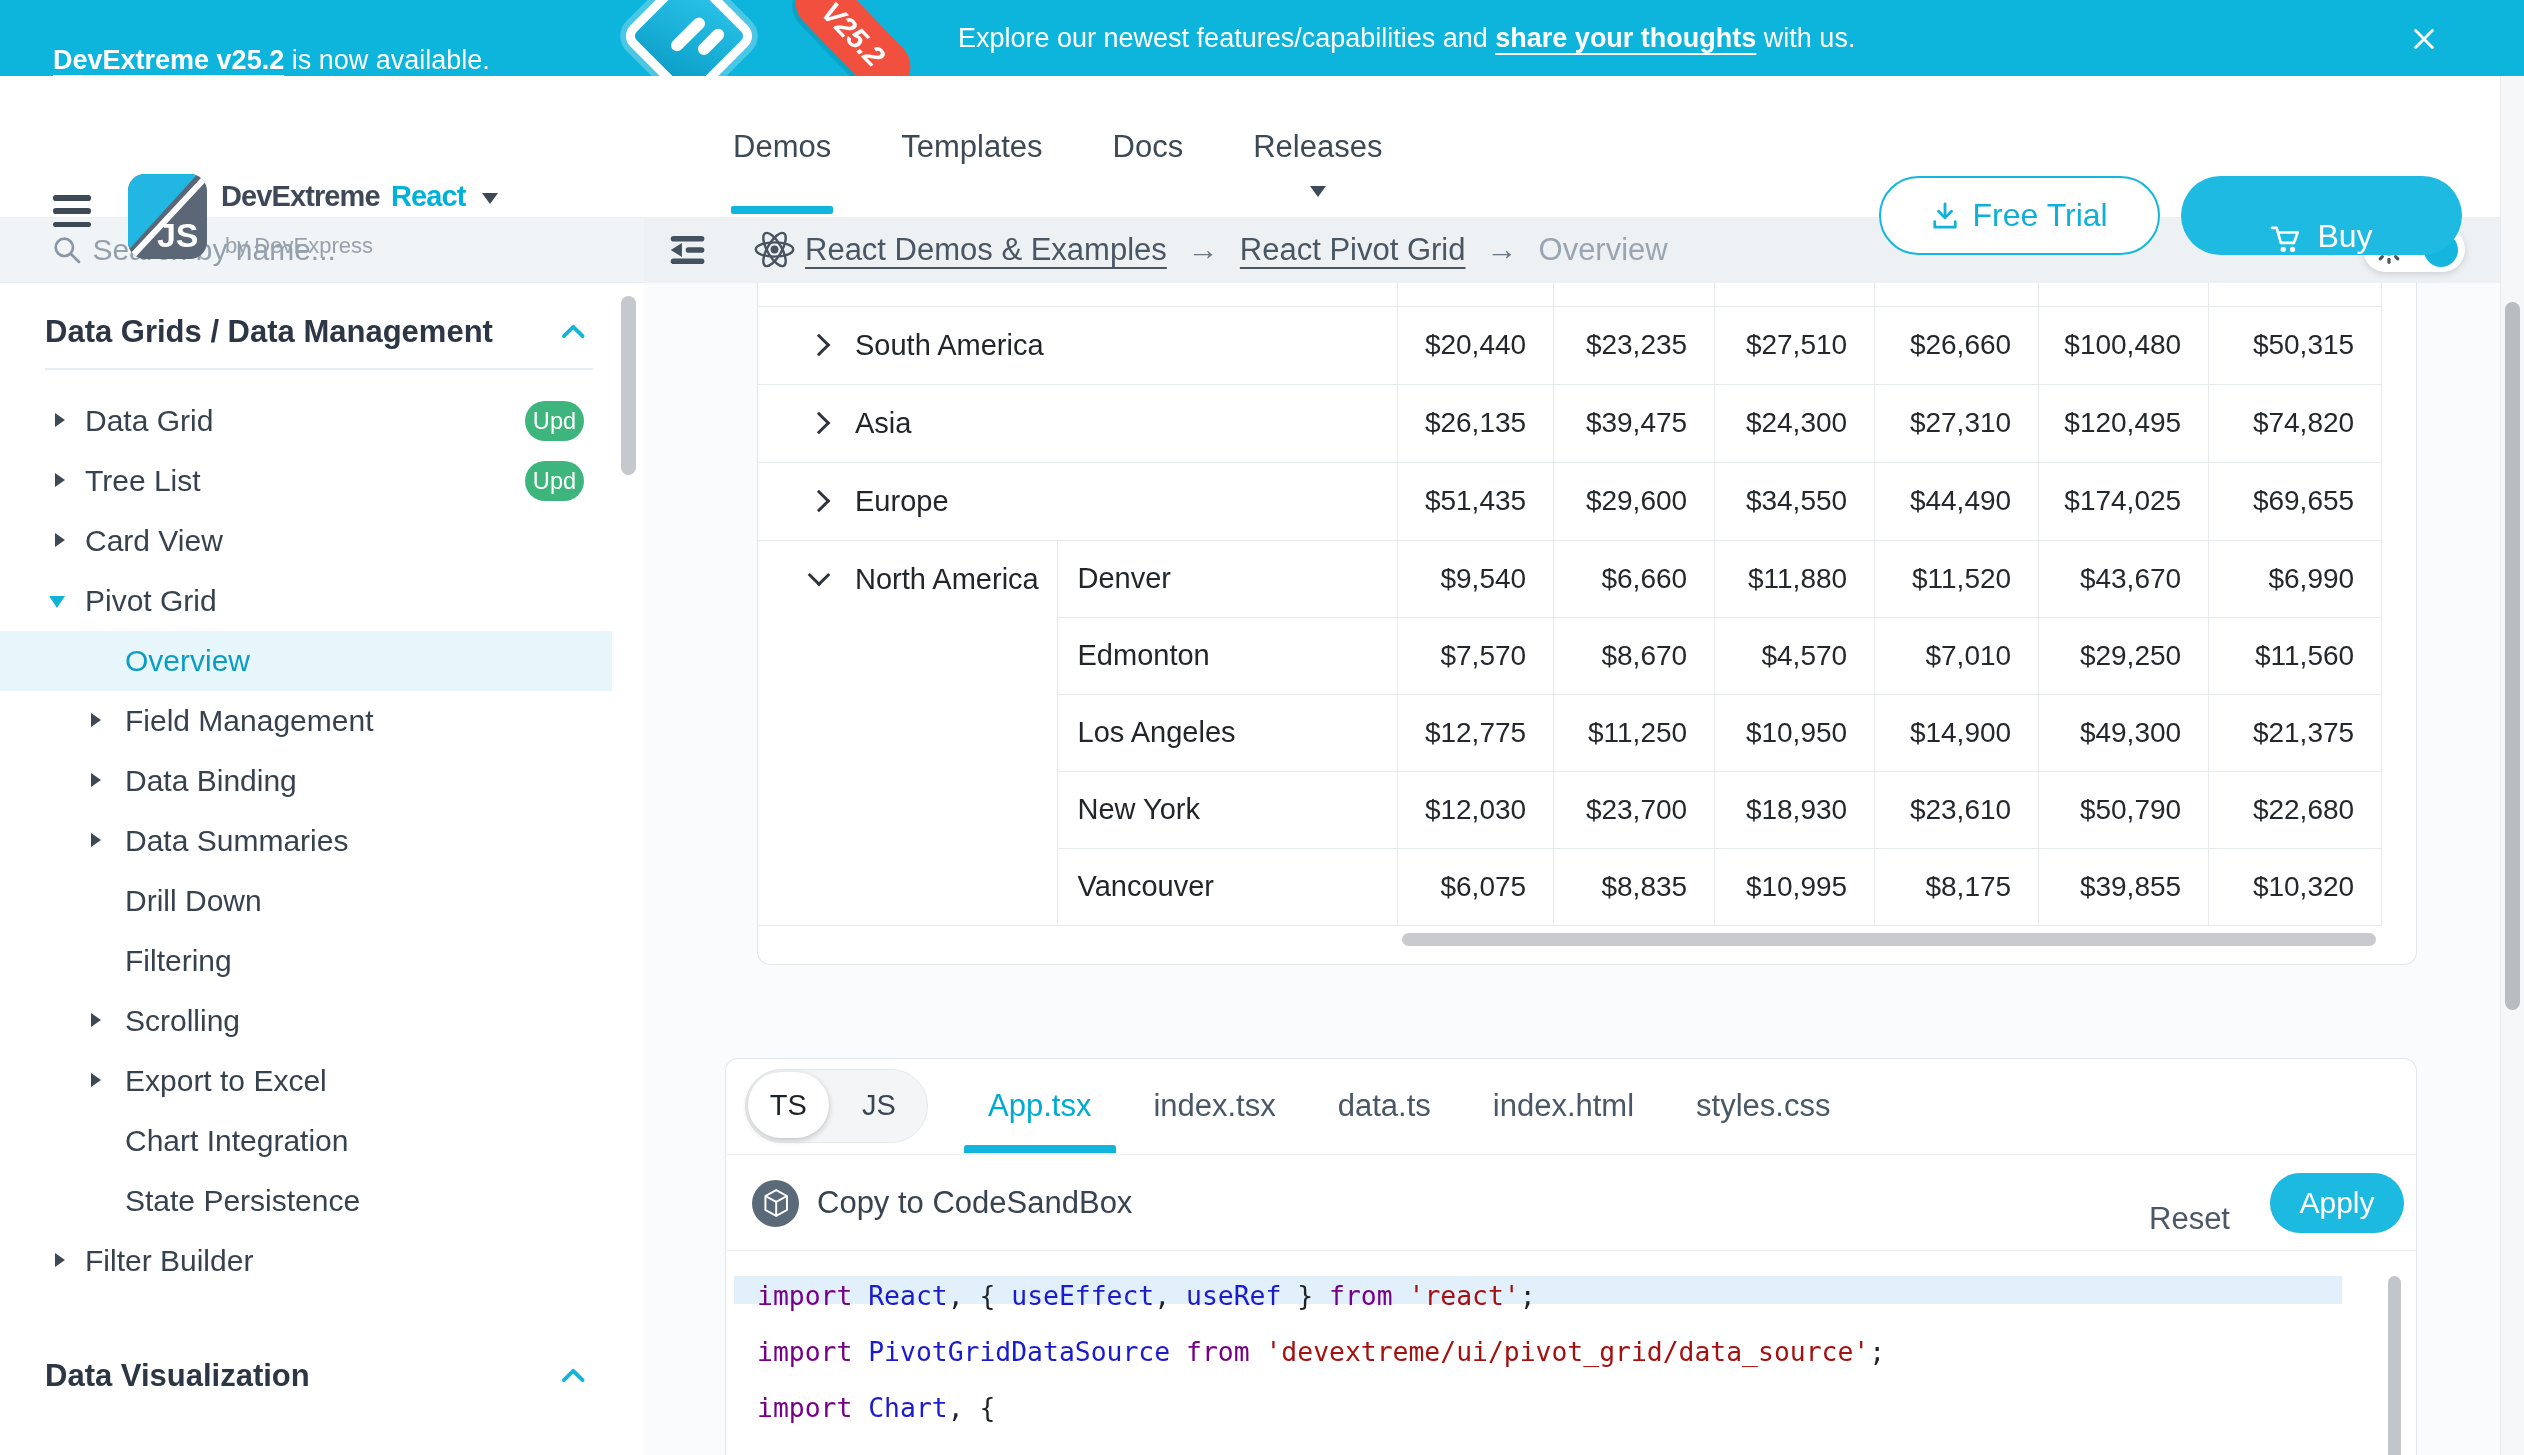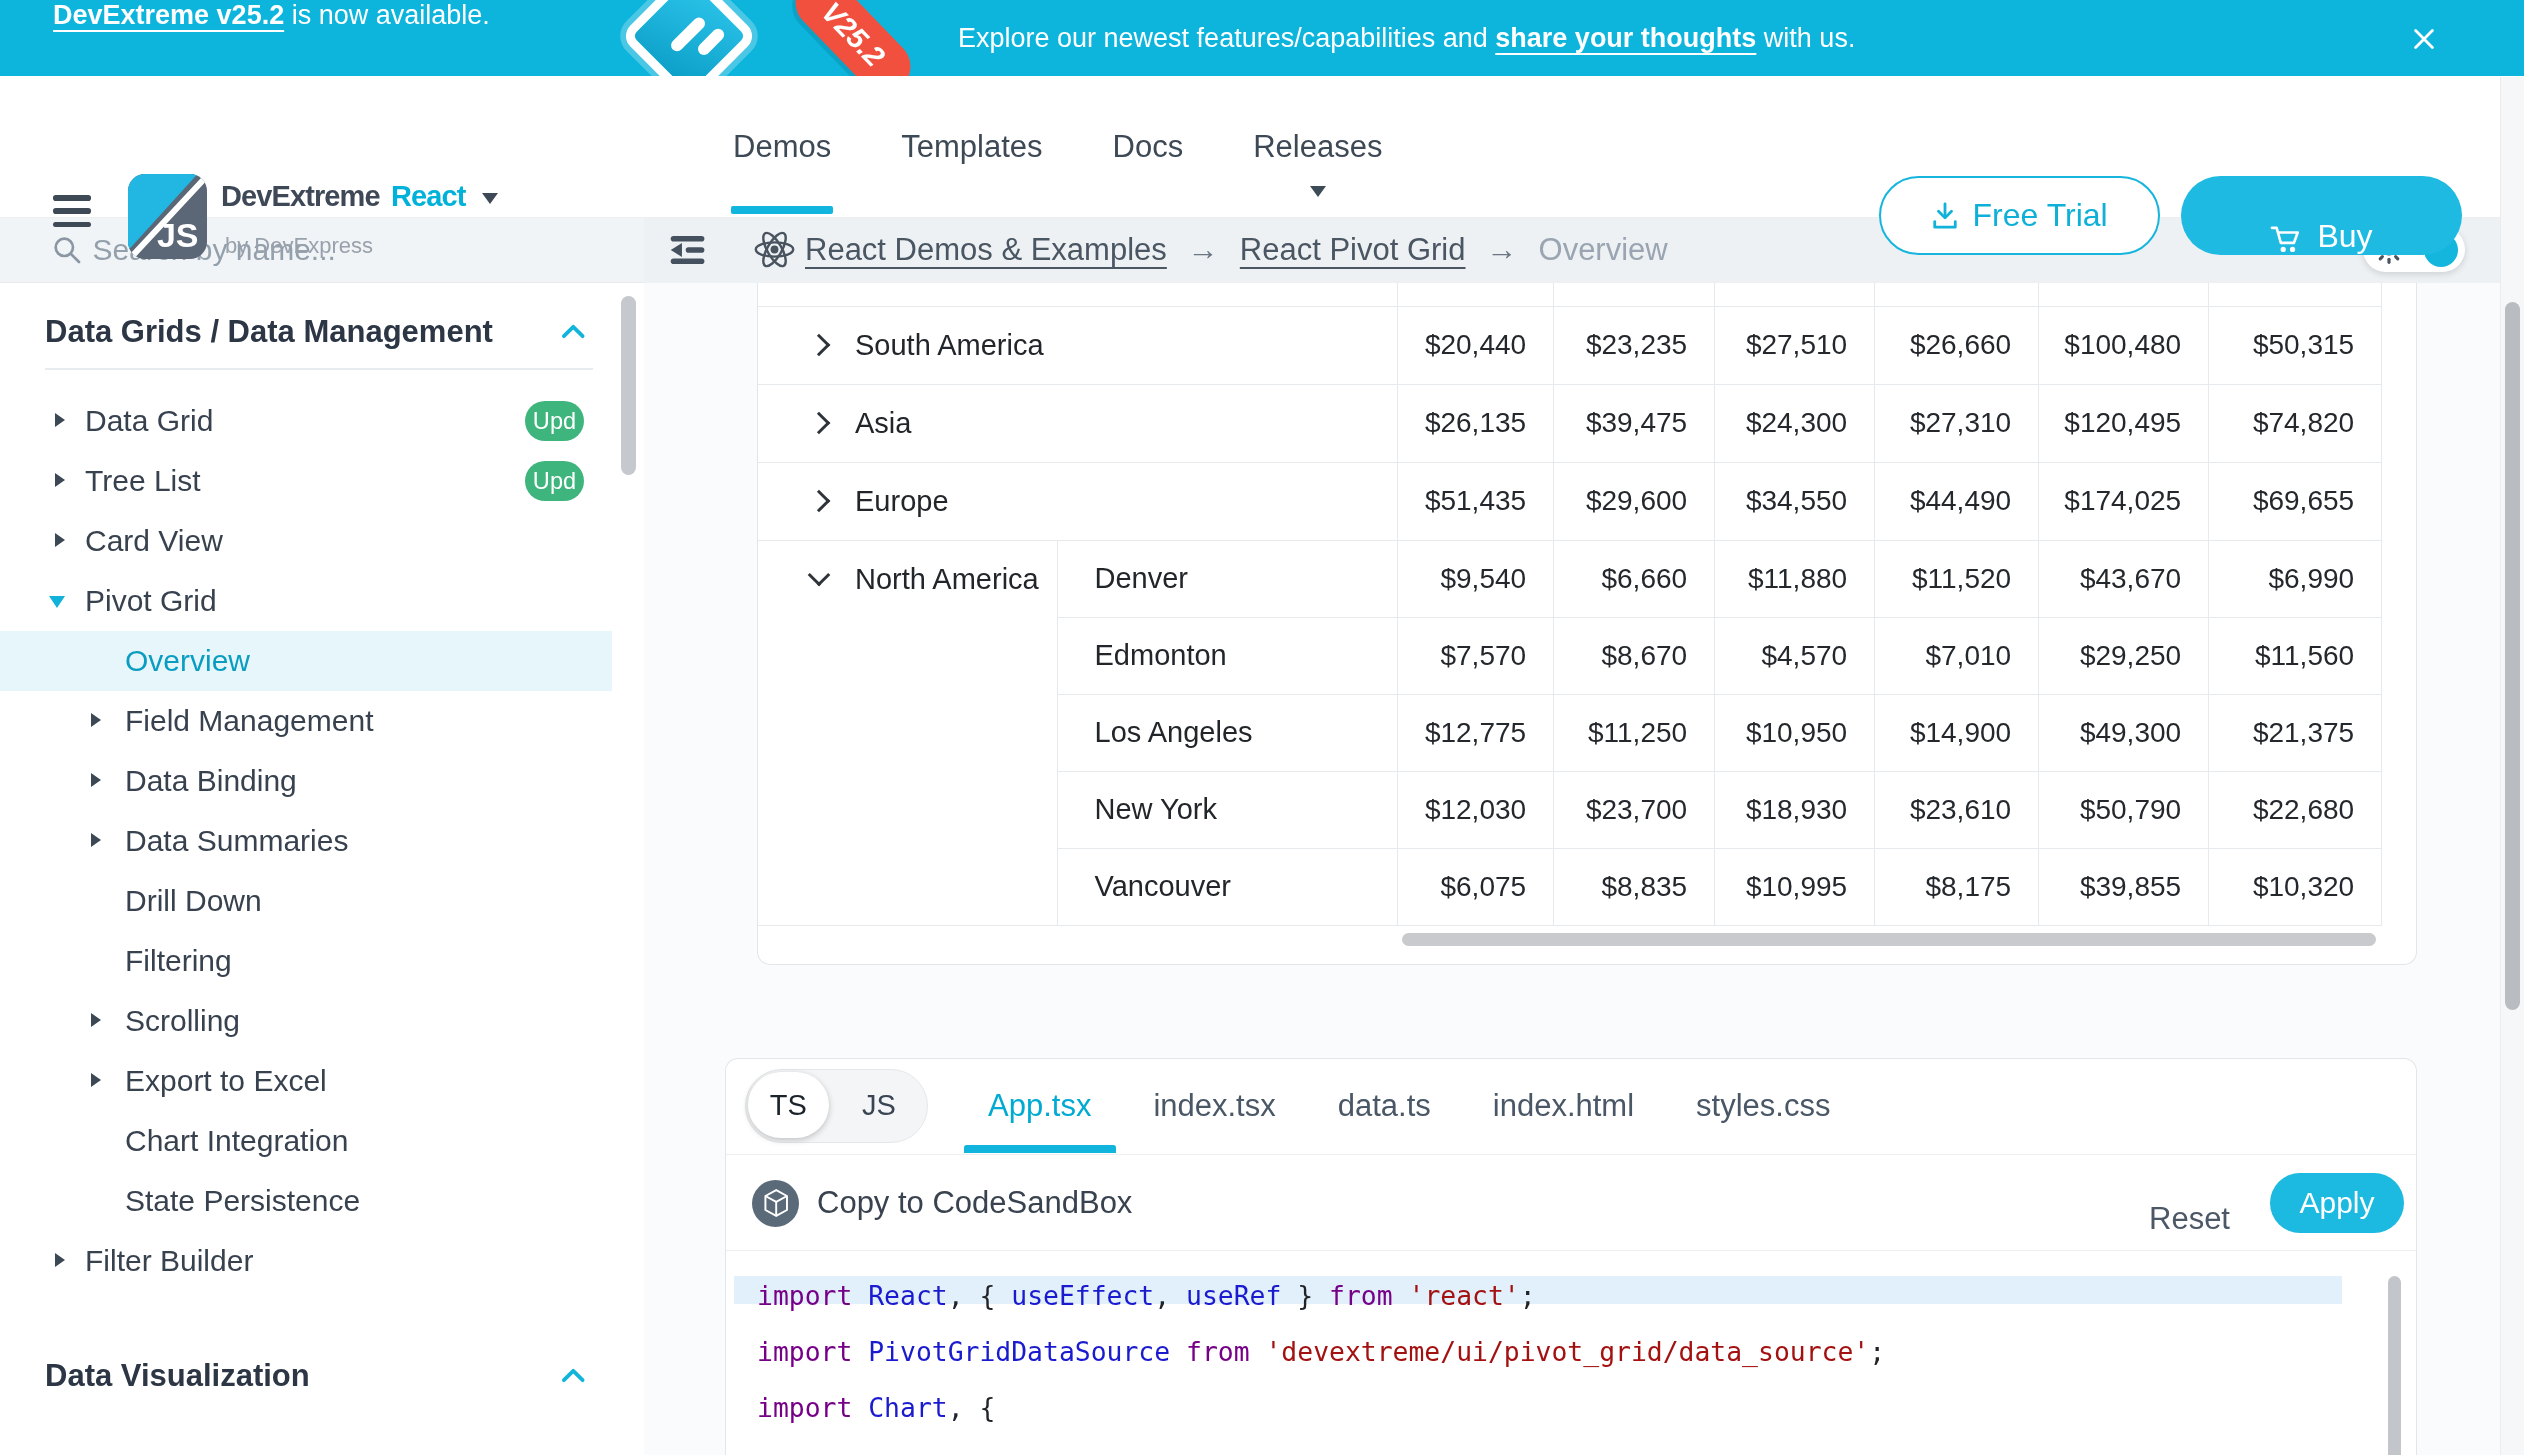--- a/index.html
+++ b/index.html
@@ -3,21 +3,21 @@
 <meta charset="utf-8">
 <style>
   * { margin:0; padding:0; box-sizing:border-box; }
   html,body { width:2525px; height:1456px; overflow:hidden; background:#fff;
     font-family:"Liberation Sans", sans-serif; }
   #page { position:relative; width:2525px; height:1456px; overflow:hidden; background:#fff; }
 
   
   #banner { position:absolute; left:0; top:0; width:2525px; height:76px; background:#0db5dd;
     color:#fff; overflow:hidden; z-index:30; }
-  .banner-left { position:absolute; left:53px; top:0; height:76px; display:flex; align-items:flex-start;
+  .banner-left { position:absolute; left:53px; top:0; height:76px; display:flex; align-items:flex-end;
     font-size:27px; font-weight:500; white-space:pre; }
   .banner-link { color:#fff; text-decoration:underline; text-underline-offset:5.7px;
     text-decoration-thickness:1.9px; font-weight:700; cursor:pointer; }
   .cube-wrap { position:absolute; left:595px; top:-21px; width:236px; height:117px; }
   .cube { position:absolute; left:45px; top:7.6px; width:98px; height:98px; transform:rotate(45deg);
     border:9.4px solid #fff; border-radius:15px; background:linear-gradient(160deg,#2cc4ea,#0a9dc6);
     box-shadow:0 0 0 5.7px rgba(255,255,255,0.25); }
   .cube-bar { position:absolute; width:12.3px; height:43px; background:#fff; border-radius:6.6px;
     transform:rotate(45deg); }
   .cube-bar.b1 { left:87px; top:34px; }
@@ -114,21 +114,21 @@
 
   
   #demo-card { position:absolute; left:757px; top:283px; width:1660px; height:682px; background:#fff;
     border:1.9px solid #e2e6ea; border-top:none; border-radius:0 0 13.2px 13.2px; overflow:hidden; z-index:2; }
   #pivot-table { border-collapse:collapse; table-layout:fixed; width:1623px; }
   #pivot-table td { border-right:1.9px solid #e7eaed; border-bottom:1.9px solid #e7eaed; }
   #pivot-table tr.partial td { height:23px; }
   #pivot-table tr.data-row td { height:77px; }
   td.val-cell { text-align:right; padding-right:26.4px; font-size:28px; color:#24282d; }
   td.label-cell, td.city-cell, td.region-cell { font-size:29px; color:#22262b; }
-  td.city-cell { padding-left:37px; }
+  td.city-cell { padding-left:20px; }
   td.region-cell { vertical-align:top; }
   .lab-flex { display:flex; align-items:center; height:77px; padding-left:53px; }
   .chev { display:inline-block; width:16px; height:16px; border-top:3.3px solid #2e343a;
     border-right:3.3px solid #2e343a; margin-right:28px; flex:0 0 auto; }
   .chev.right { transform:rotate(45deg); }
   .chev.down { transform:rotate(135deg); margin-top:-7.6px; }
   .h-scrollbar { position:absolute; left:644px; top:650px; width:974px; height:13.2px;
     background:#c8cacd; border-radius:6.6px; cursor:grab; }
 
   

